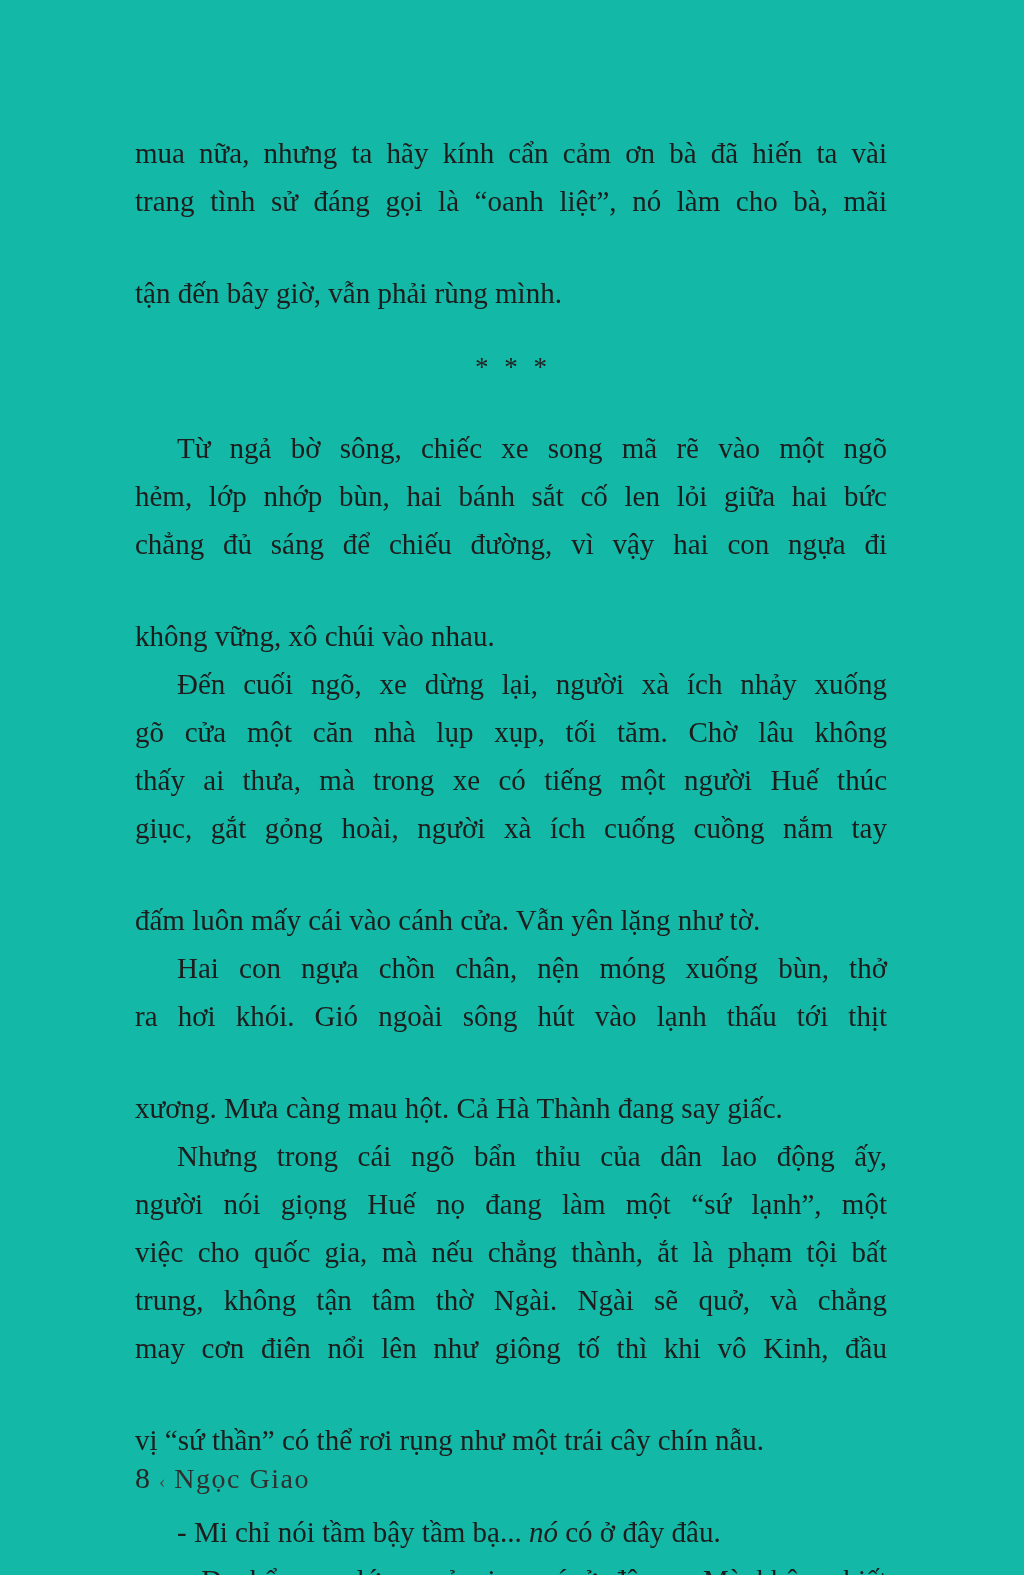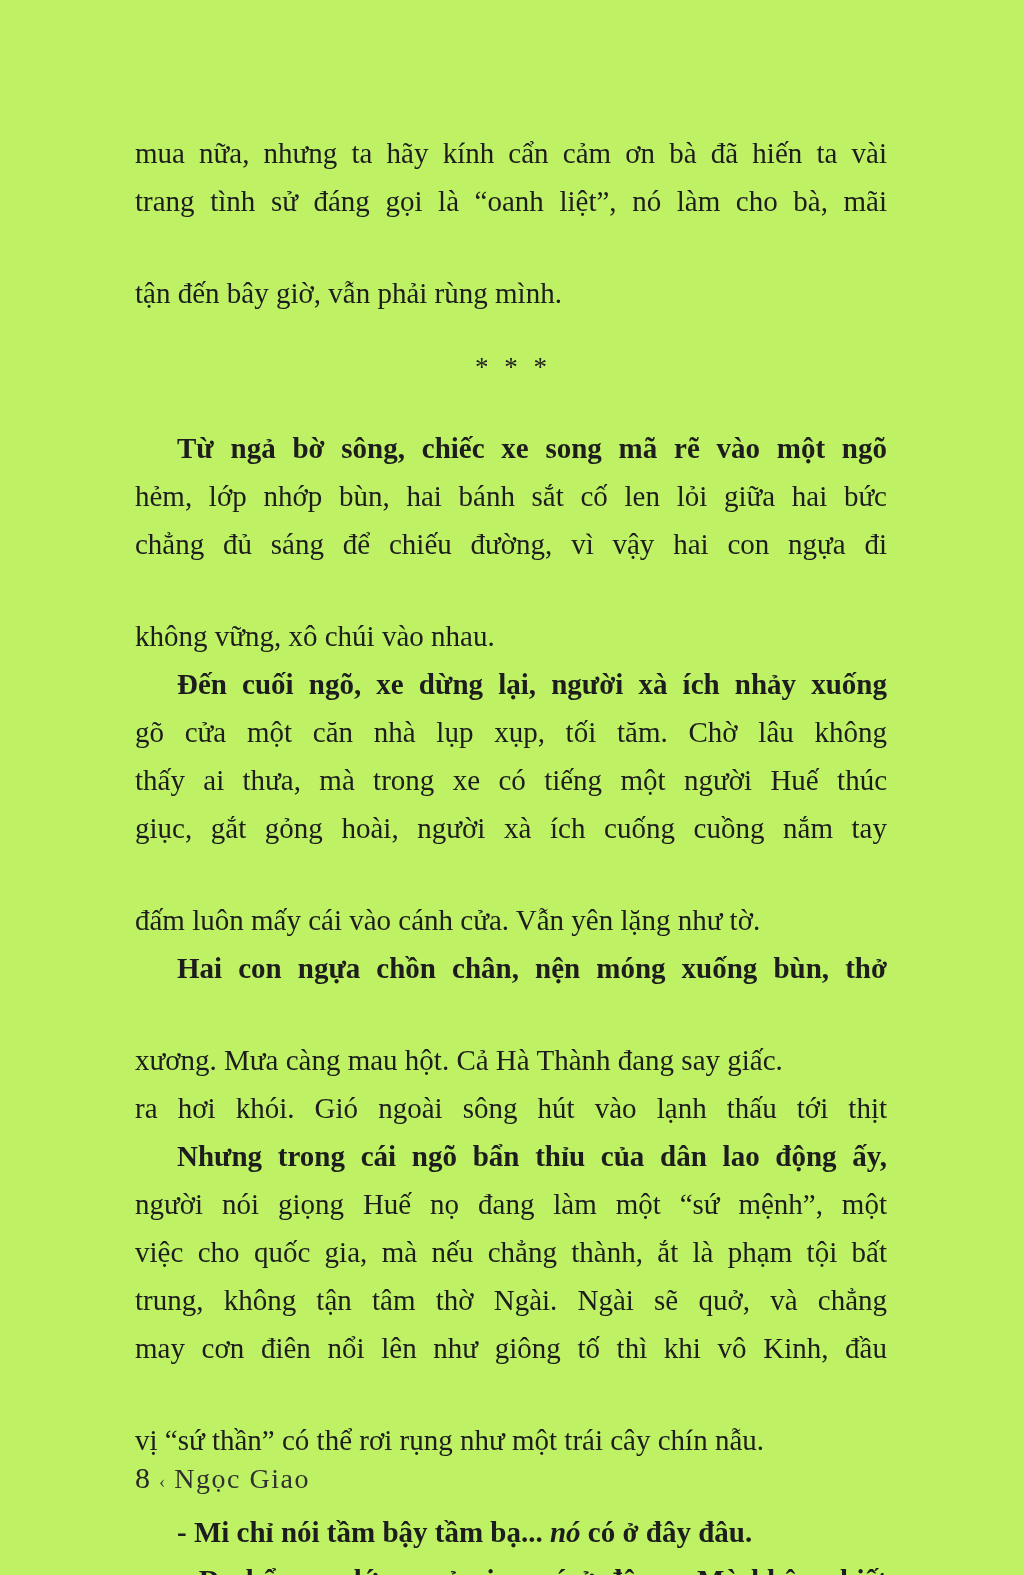--- a/index.html
+++ b/index.html
@@ -1,41 +1,41 @@
 <!DOCTYPE html>
 <html lang="vi"><head>
 <meta charset="utf-8">
 <style>
   html, body { margin: 0; padding: 0; background: #ffffff; }
   .page {
     position: relative;
     width: 1024px;
     height: 1575px;
-    background: #bef264;
+    background: #14b8a6;
     overflow: hidden;
     font-family: "Liberation Serif", "DejaVu Serif", serif;
     color: #1d1d1d;
   }
   .text-block {
     position: absolute;
     left: 135px;
     top: 129px;
     width: 752px;
     font-size: 29px;
     line-height: 48px;
   }
   .para { margin: 0; padding: 0; }
   
   .ln {
     text-align: justify;
     text-align-last: justify;
     white-space: normal;
   }
   .ln.last { text-align-last: left; margin-top: 44px; }
-  .ln.ind  { text-indent: 42px; font-weight: bold; }
+  .ln.ind  { text-indent: 42px; }
   .em      { font-style: italic; }
   .separator {
     text-align: center;
     line-height: 48px;
     font-size: 27px;
     word-spacing: 9px;
     margin: 26px 0 33px 0;
     color: #222222;
   }
   .footer {
@@ -75,27 +75,27 @@
     <div class="para">
       <div class="ln ind">Đến cuối ngõ, xe dừng lại, người xà ích nhảy xuống</div>
       <div class="ln">gõ cửa một căn nhà lụp xụp, tối tăm. Chờ lâu không</div>
       <div class="ln">thấy ai thưa, mà trong xe có tiếng một người Huế thúc</div>
       <div class="ln">giục, gắt gỏng hoài, người xà ích cuống cuồng nắm tay</div>
       <div class="ln last">đấm luôn mấy cái vào cánh cửa. Vẫn yên lặng như tờ.</div>
     </div>
 
     <div class="para">
       <div class="ln ind">Hai con ngựa chồn chân, nện móng xuống bùn, thở</div>
+      <div class="ln">ra hơi khói. Gió ngoài sông hút vào lạnh thấu tới thịt</div>
       <div class="ln last">xương. Mưa càng mau hột. Cả Hà Thành đang say giấc.</div>
-      <div class="ln">ra hơi khói. Gió ngoài sông hút vào lạnh thấu tới thịt</div>
     </div>
 
     <div class="para">
       <div class="ln ind">Nhưng trong cái ngõ bẩn thỉu của dân lao động ấy,</div>
-      <div class="ln">người nói giọng Huế nọ đang làm một “sứ mệnh”, một</div>
+      <div class="ln">người nói giọng Huế nọ đang làm một “sứ lạnh”, một</div>
       <div class="ln">việc cho quốc gia, mà nếu chẳng thành, ắt là phạm tội bất</div>
       <div class="ln">trung, không tận tâm thờ Ngài. Ngài sẽ quở, và chẳng</div>
       <div class="ln">may cơn điên nổi lên như giông tố thì khi vô Kinh, đầu</div>
       <div class="ln last">vị “sứ thần” có thể rơi rụng như một trái cây chín nẫu.</div>
     </div>
 
 
     <div class="para">
       <div class="ln ind last"><span>- Mi chỉ nói tầm bậy tầm bạ... </span><span class="em">nó</span><span> có ở đây đâu.</span></div>
     </div>

